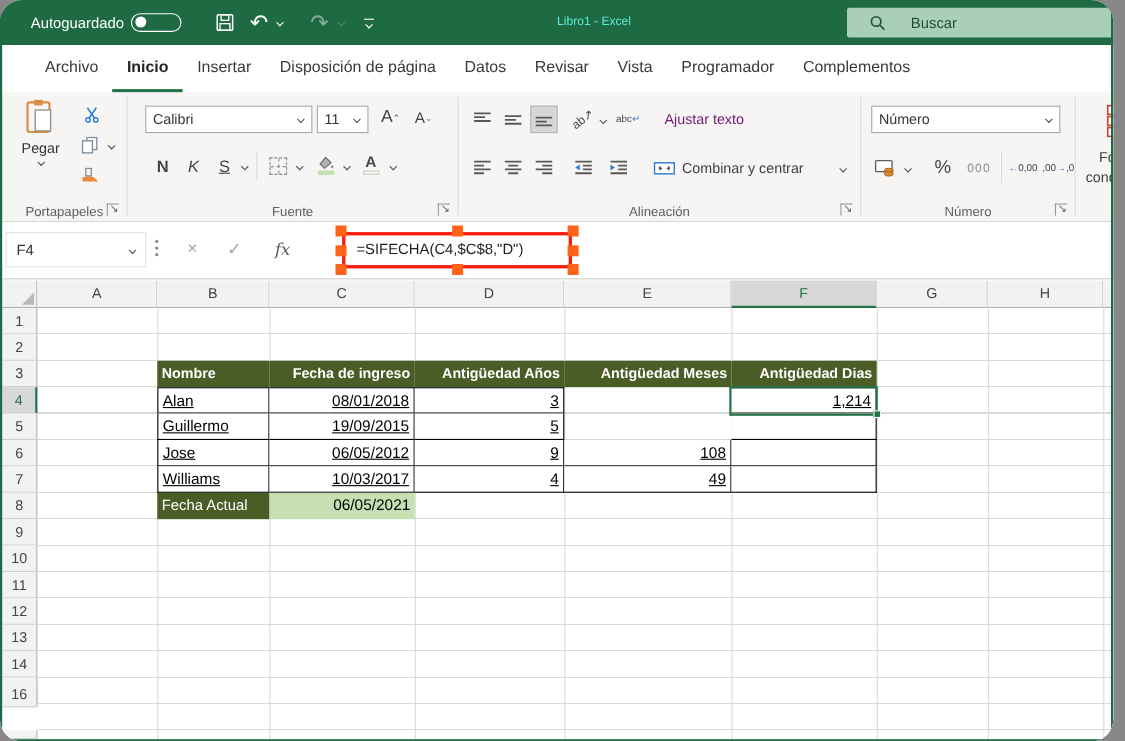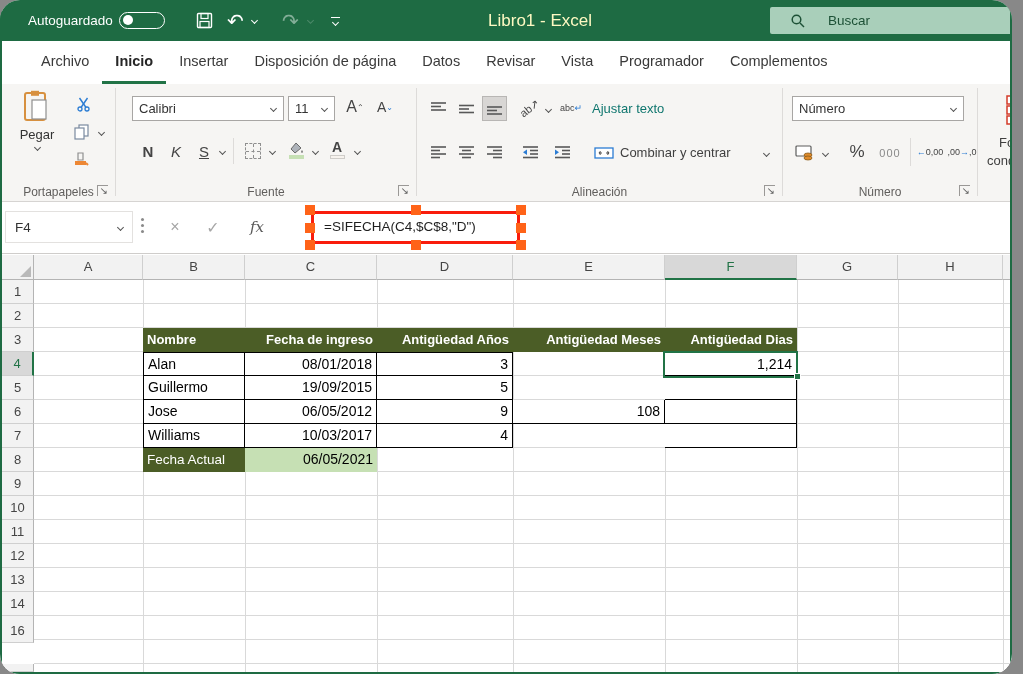--- a/index.html
+++ b/index.html
@@ -19,21 +19,21 @@
   .autosave-label{position:absolute;left:28px;top:0;line-height:41px;font-size:13.5px;}
   .toggle{position:absolute;left:119px;top:12px;width:46px;height:17px;border:1.5px solid #fff;border-radius:9px;}
   .toggle .knob{position:absolute;left:3px;top:2px;width:10px;height:10px;border-radius:50%;background:#fff;}
   .qat{position:absolute;top:0;height:41px;display:flex;align-items:center;color:#fff;}
   .undo-glyph,.redo-glyph{font-size:20px;line-height:1;}
   .dim{opacity:.45}
   .chev{display:inline-block;width:6px;height:6px;border-right:1.4px solid #555;border-bottom:1.4px solid #555;transform:rotate(45deg);}
   .chev.w{border-color:#fff}.chev.s{width:5px;height:5px}.chev.dim{border-color:rgba(255,255,255,.45)}
   .flyout{display:flex;flex-direction:column;align-items:center;gap:2px;}
   .flyout .bar{width:9px;height:0;border-top:1.5px solid #fff;}
-  .win-title{position:absolute;left:440px;top:0;width:200px;text-align:center;line-height:41px;font-size:17px;color:#fef9c3;}
+  .win-title{position:absolute;left:440px;top:0;width:200px;text-align:center;line-height:41px;font-size:11px;color:#5eead4;}
   .searchbox{position:absolute;left:770px;top:7px;width:253px;height:27px;background:var(--searchbg);border-radius:2px;display:flex;align-items:center;}
   .searchbox .mag{margin-left:20px}
   .search-text{margin-left:22px;font-size:13.5px;color:#1d5136;}
 
   
   .tabrow{position:absolute;left:2px;top:41px;width:1019px;height:43px;background:#fff;display:flex;padding-left:26px;}
   .tab{height:43px;line-height:41px;padding:0 13px;font-size:14.5px;color:#3a3a3a;border-bottom:3px solid transparent;white-space:nowrap;cursor:default;}
   .tab.active{border-bottom-color:var(--green);font-weight:bold;color:#262626;}
 
   
@@ -81,21 +81,21 @@
   .corner:after{content:"";position:absolute;right:2px;bottom:2px;border-left:11px solid transparent;border-bottom:11px solid #b9b9b9;}
   .colhead{position:absolute;background:#f2f2f2;border-right:1px solid #cfcfcf;border-bottom:1px solid #b4b4b4;font-size:13px;color:#454545;text-align:center;line-height:24px;z-index:4;}
   .colhead.sel{background:#d8d8d8;color:var(--green);border-bottom:2px solid var(--green);}
   .rowhead{position:absolute;background:#f2f2f2;border-right:1px solid #b4b4b4;border-bottom:1px solid #cfcfcf;font-size:13px;color:#454545;text-align:center;line-height:23px;overflow:hidden;z-index:4;}
   .rowhead.sel{background:#d8d8d8;color:var(--green);border-right:2px solid var(--green);}
   .gridbg{position:absolute;z-index:1;background:repeating-linear-gradient(to bottom,#fff 0 23px,#d9d9d9 23px 24px);}
   .vline{position:absolute;width:1px;background:#d9d9d9;z-index:1;}
   .tcell{position:absolute;z-index:2;font-size:14px;line-height:23px;padding:0 4px;text-align:right;white-space:nowrap;overflow:hidden;background:#fff;color:#000;}
   .tcell.al{text-align:left;}
   .thead{background:var(--tblhdr);color:var(--tblhdrtxt);font-weight:bold;font-size:13px;line-height:24px;}
-  .tdata{border-right:1px solid var(--tblborder);border-bottom:1px solid var(--tblborder);}
+  .tdata{border-right:1px solid var(--tblborder);border-bottom:1px solid var(--tblborder);text-decoration:underline;}
   .tdata.bt{border-top:1px solid var(--tblborder);}
   .tdata.bl{border-left:1px solid var(--tblborder);}
   .tfoot-label{background:var(--tblhdr);color:var(--tblhdrtxt);font-size:13.5px;}
   .tfoot-value{background:var(--lgreen);}
   .selbox{position:absolute;border:2px solid var(--green);z-index:3;}
   .fillhandle{position:absolute;width:7px;height:7px;background:var(--green);border:1px solid #fff;z-index:3;}
 </style>
 </head>
 <body>
 
@@ -277,21 +277,21 @@
         <span style="display:inline-block;transform:rotate(-38deg)">ab↗</span>
       </span>
     <span class="rbtn" style="left:540px;top:14px;width:12px;height:22px">
         <span class="chev s"></span>
       </span>
     <span class="rbtn" style="left:558px;top:12px;height:25px">
       <span class="mini2">
           <span>ab</span>
           <span>c<span class="blue">↵</span></span>
         </span>
-      <span style="margin-left:10px;font-size:13px;color:#0f766e">Ajustar texto</span>
+      <span style="margin-left:22px;font-size:13px;color:#701a75">Ajustar texto</span>
     </span>
     <span class="rbtn" style="left:424px;top:56px;width:25px;height:25px">
       <svg class="ico-lines" width="17" height="15" viewBox="0 0 17 15">
           <line x1="1" y1="2" x2="16" y2="2"></line>
           <line x1="1" y1="5.5" x2="10" y2="5.5"></line>
           <line x1="1" y1="9" x2="16" y2="9"></line>
           <line x1="1" y1="12.5" x2="10" y2="12.5"></line>
         </svg>
     </span>
     <span class="rbtn" style="left:452px;top:56px;width:25px;height:25px">
@@ -479,20 +479,21 @@
       <div class="tcell tdata" style="left: 377px; top: 121px; width: 136px; height: 24px;">5</div>
       <div class="tcell tdata" style="left: 665px; top: 121px; width: 132px; height: 24px;"></div>
       <div class="tcell tdata al bl" style="left: 143px; top: 145px; width: 102px; height: 24px;">Jose</div>
       <div class="tcell tdata" style="left: 245px; top: 145px; width: 132px; height: 24px;">06/05/2012</div>
       <div class="tcell tdata" style="left: 377px; top: 145px; width: 136px; height: 24px;">9</div>
       <div class="tcell tdata" style="left: 513px; top: 145px; width: 152px; height: 24px;">108</div>
       <div class="tcell tdata" style="left: 665px; top: 145px; width: 132px; height: 24px;"></div>
       <div class="tcell tdata al bl" style="left: 143px; top: 169px; width: 102px; height: 24px;">Williams</div>
       <div class="tcell tdata" style="left: 245px; top: 169px; width: 132px; height: 24px;">10/03/2017</div>
       <div class="tcell tdata" style="left: 377px; top: 169px; width: 136px; height: 24px;">4</div>
+      <div class="tcell tdata" style="left: 513px; top: 169px; width: 152px; height: 24px;">49</div>
       <div class="tcell tdata" style="left: 665px; top: 169px; width: 132px; height: 24px;"></div>
       <div class="tcell tfoot-label al" style="left: 143px; top: 193px; width: 102px; height: 24px;">Fecha Actual</div>
       <div class="tcell tfoot-value" style="left: 245px; top: 193px; width: 132px; height: 24px;">06/05/2021</div>
       <div class="selbox" style="left: 663px; top: 96px; width: 135px; height: 27px;"></div>
       <div class="fillhandle" style="left: 794px; top: 118px; width: 7px; height: 7px;"></div>
     </div>
 
   <div class="edge l"></div>
   <div class="edge r"></div>
   <div class="edge b"></div>

